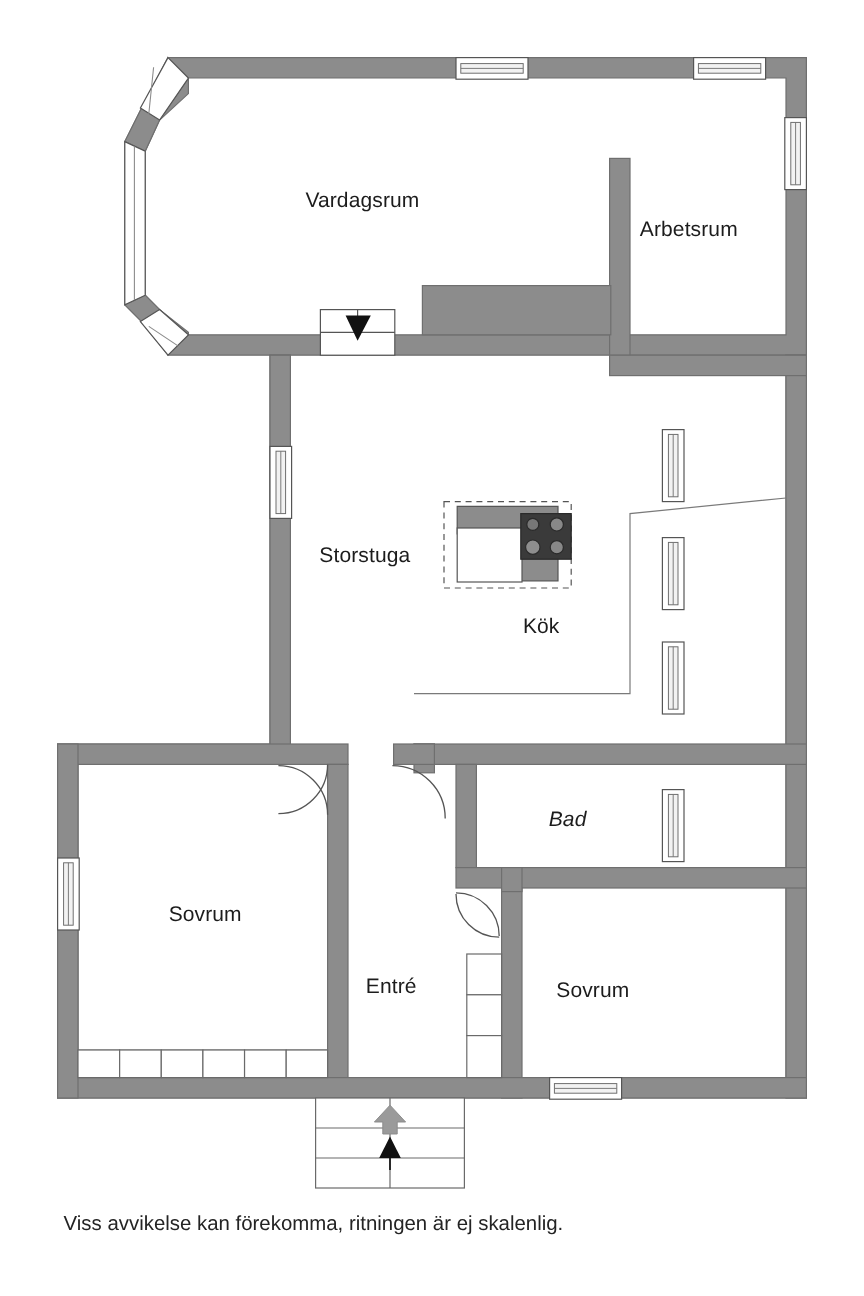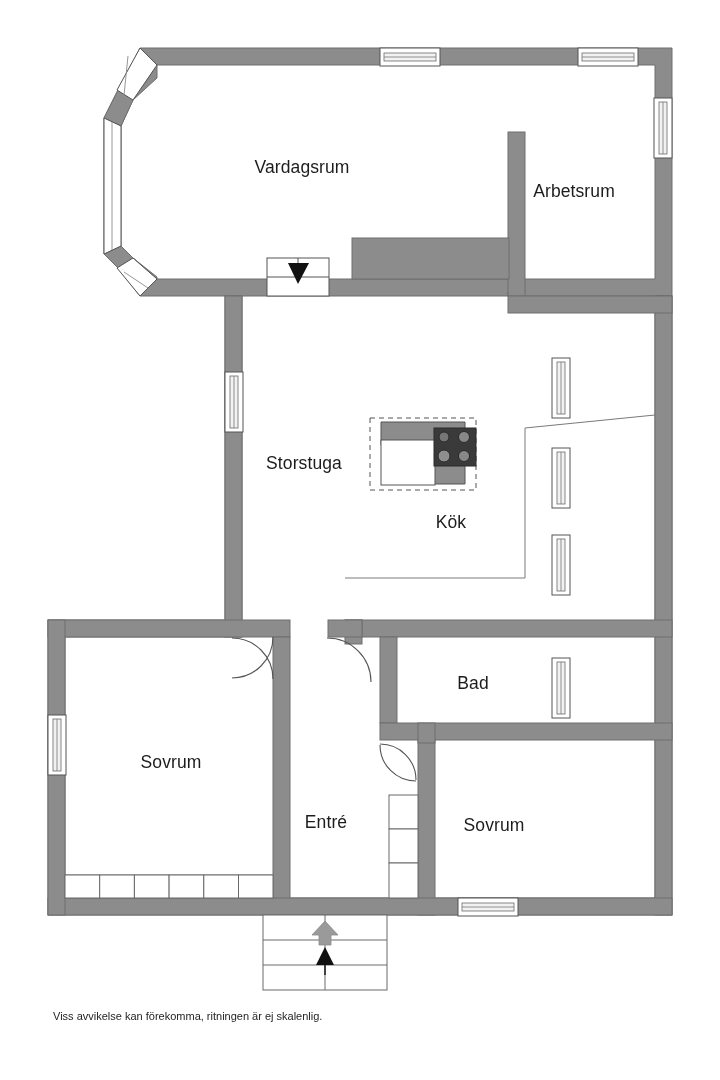--- a/index.html
+++ b/index.html
@@ -33,21 +33,21 @@
     font-size: 17.5px;
     font-family: "Liberation Sans", sans-serif;
     white-space: nowrap;
     transform: translate(-50%, -50%);
     letter-spacing: 0.1px;
   }
   #disclaimer {
     position: absolute;
     left: 53px;
     top: 1010px;
-    font-size: 11px;
+    font-size: 17px;
     color: #242424;
     font-family: "Liberation Sans", sans-serif;
     white-space: nowrap;
   }
 </style>
 </head>
 <body>
 
 <div id="plan-wrap">
 
@@ -242,20 +242,20 @@
       <polygon points="325,947 334,965 316,965" fill="#111111"></polygon>
       <line x1="325" y1="962" x2="325" y2="975" stroke="#111111" stroke-width="1.4"></line>
     </g>
 
   </svg>
 
   <div class="room-label" style="left:302px; top:167px;">Vardagsrum</div>
   <div class="room-label" style="left:574px; top:191px;">Arbetsrum</div>
   <div class="room-label" style="left:304px; top:463px;">Storstuga</div>
   <div class="room-label" style="left:451px; top:522px;">Kök</div>
-  <div class="room-label" style="left:473px; top:683px;">Bad</div>
+  <div class="room-label" style="left:473px; top:683px;font-style:italic;">Bad</div>
   <div class="room-label" style="left:171px; top:762px;">Sovrum</div>
   <div class="room-label" style="left:326px; top:822px;">Entré</div>
   <div class="room-label" style="left:494px; top:825px;">Sovrum</div>
 
   <div id="disclaimer">Viss avvikelse kan förekomma, ritningen är ej skalenlig.</div>
 
 </div>
 
 </body></html>

